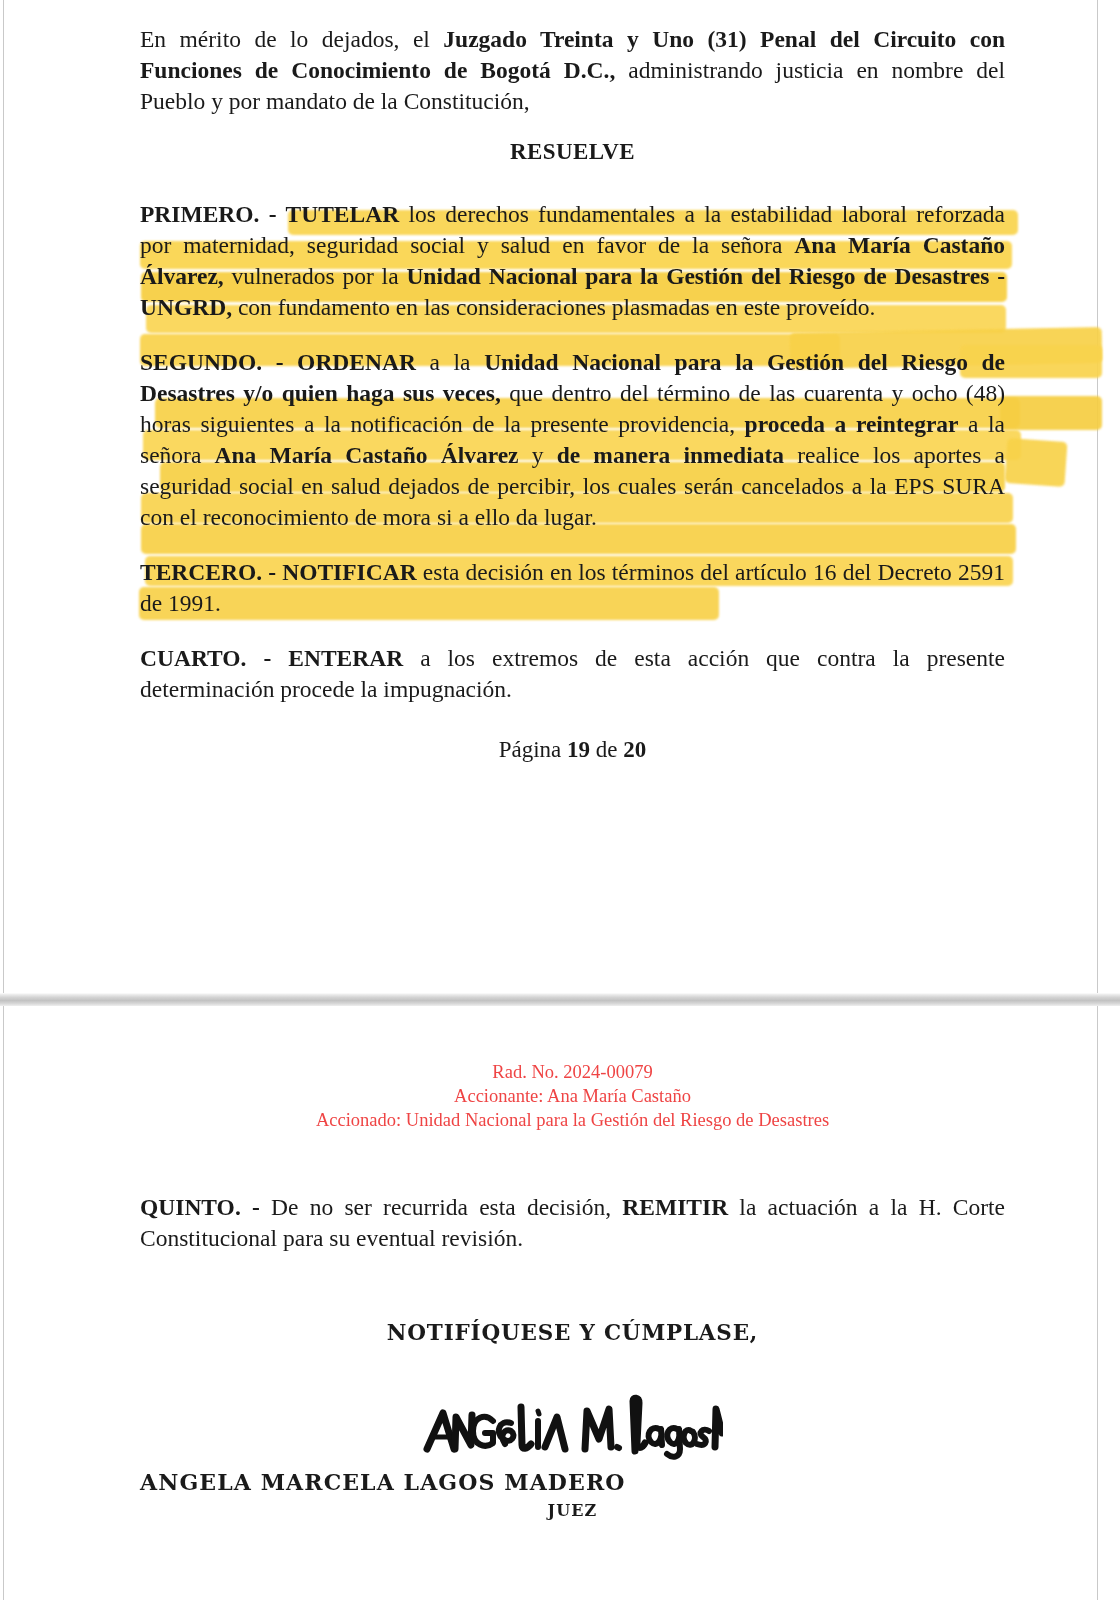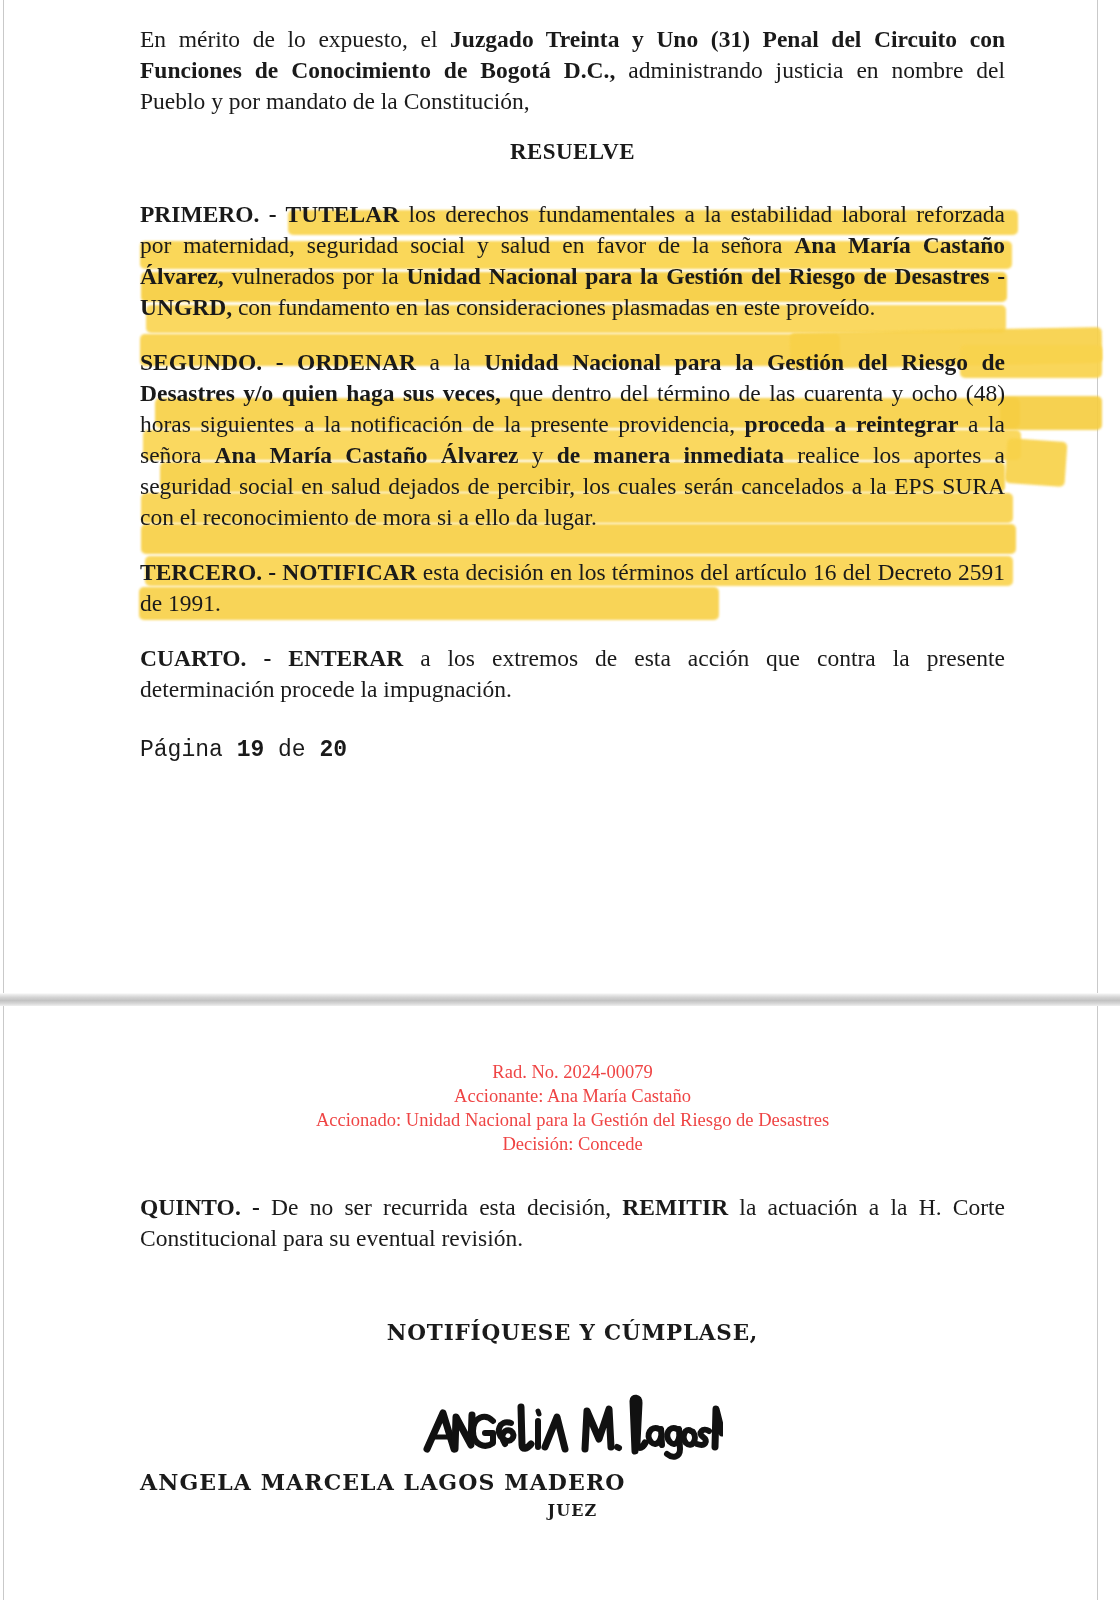--- a/index.html
+++ b/index.html
@@ -62,24 +62,23 @@
     font-size: 23px;
     font-weight: bold;
     text-align: center;
     letter-spacing: .4px;
     position: relative;
     z-index: 3;
   }
 
   .pagenum {
     font-size: 23px;
-    text-align: left;
-    position: relative;
-    z-index: 3;
-    font-family: Liberation Mono, monospace;
+    text-align: center;
+    position: relative;
+    z-index: 3;
   }
 
   
   .rad-block {
     font-size: 18.5px;
     line-height: 24px;
     text-align: center;
     color: #ef4444;
     position: relative;
     z-index: 3;
@@ -148,21 +147,21 @@
   <div class="hl" style="left:1006px; top:440px; width:60px; height:45px; background:#F8D249; transform:rotate(4deg);"></div>
   <div class="hl" style="left:141px; top:493px; width:872px; height:30px; background:#F9D34E;"></div>
   <div class="hl" style="left:141px; top:524px; width:875px; height:30px; background:#F8D046;"></div>
   <div class="hl" style="left:145px; top:556px; width:868px; height:30px; background:#FAD450;"></div>
   <div class="hl" style="left:139px; top:587px; width:580px; height:33px; background:#F8D149;"></div>
 </div>
 
 <div class="col" style="top:24px;">
 
   <p class="para">
-    <span>En mérito de lo expuesto, el </span><b>Juzgado Treinta y Uno (31) Penal del Circuito con Funciones de Conocimiento de Bogotá D.C.,</b><span> administrando justicia en nombre del Pueblo y por mandato de la Constitución,</span>
+    <span>En mérito de lo dejados, el </span><b>Juzgado Treinta y Uno (31) Penal del Circuito con Funciones de Conocimiento de Bogotá D.C.,</b><span> administrando justicia en nombre del Pueblo y por mandato de la Constitución,</span>
   </p>
 
   <h2 class="resuelve" style="margin-top:22px; margin-bottom:34px;">RESUELVE</h2>
 
   <p class="para" style="margin-bottom:24px;">
     <b>PRIMERO. - TUTELAR</b><span> los derechos fundamentales a la estabilidad laboral reforzada por maternidad, seguridad social y salud en favor de la señora </span><b>Ana María Castaño Álvarez,</b><span> vulnerados por la </span><b>Unidad Nacional para la Gestión del Riesgo de Desastres - UNGRD,</b><span> con fundamento en las consideraciones plasmadas en este proveído.</span>
   </p>
 
   <p class="para" style="margin-bottom:24px;">
     <b>SEGUNDO. - ORDENAR</b><span> a la </span><b>Unidad Nacional para la Gestión del Riesgo de Desastres y/o quien haga sus veces,</b><span> que dentro del término de las cuarenta y ocho (48) horas siguientes a la notificación de la presente providencia, </span><b>proceda a reintegrar</b><span> a la señora </span><b>Ana María Castaño Álvarez</b><span> y </span><b>de manera inmediata</b><span> realice los aportes a seguridad social en salud dejados de percibir, los cuales serán cancelados a la EPS SURA con el reconocimiento de mora si a ello da lugar.</span>
@@ -184,21 +183,20 @@
 
 <div class="page-gap"></div>
 
 <div class="sheet" id="sheet-two"></div>
 
 <div class="col" style="top:1060px;">
   <div class="rad-block">
     <div>Rad. No. 2024-00079</div>
     <div>Accionante: Ana María Castaño</div>
     <div>Accionado: Unidad Nacional para la Gestión del Riesgo de Desastres</div>
-    <div>Decisión: Concede</div>
   </div>
 </div>
 
 <div class="col" style="top:1192px;">
   <p class="para">
     <b>QUINTO. -</b><span> De no ser recurrida esta decisión, </span><b>REMITIR</b><span> la actuación a la H. Corte Constitucional para su eventual revisión.</span>
   </p>
 </div>
 
 <div class="col" style="top:1320px;">

